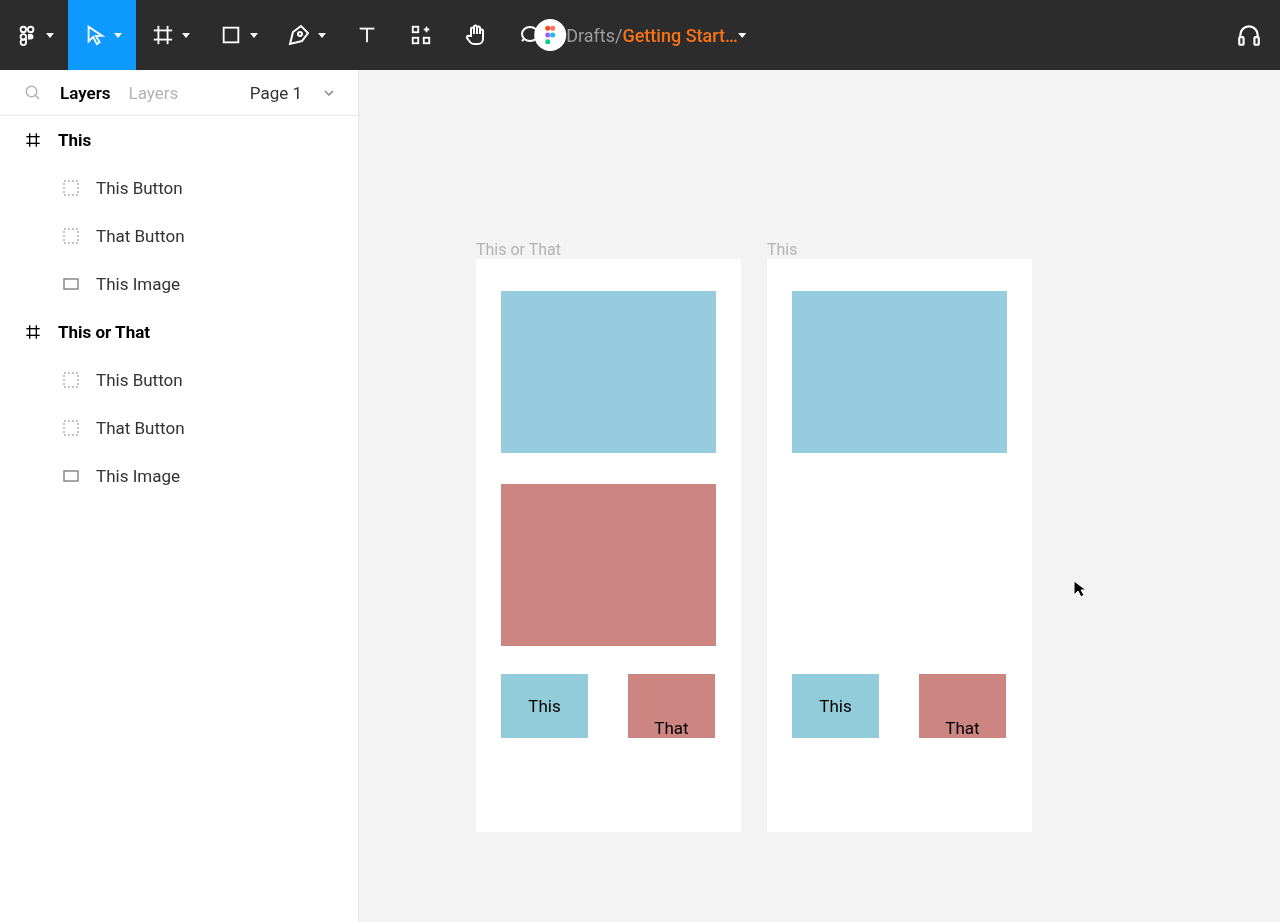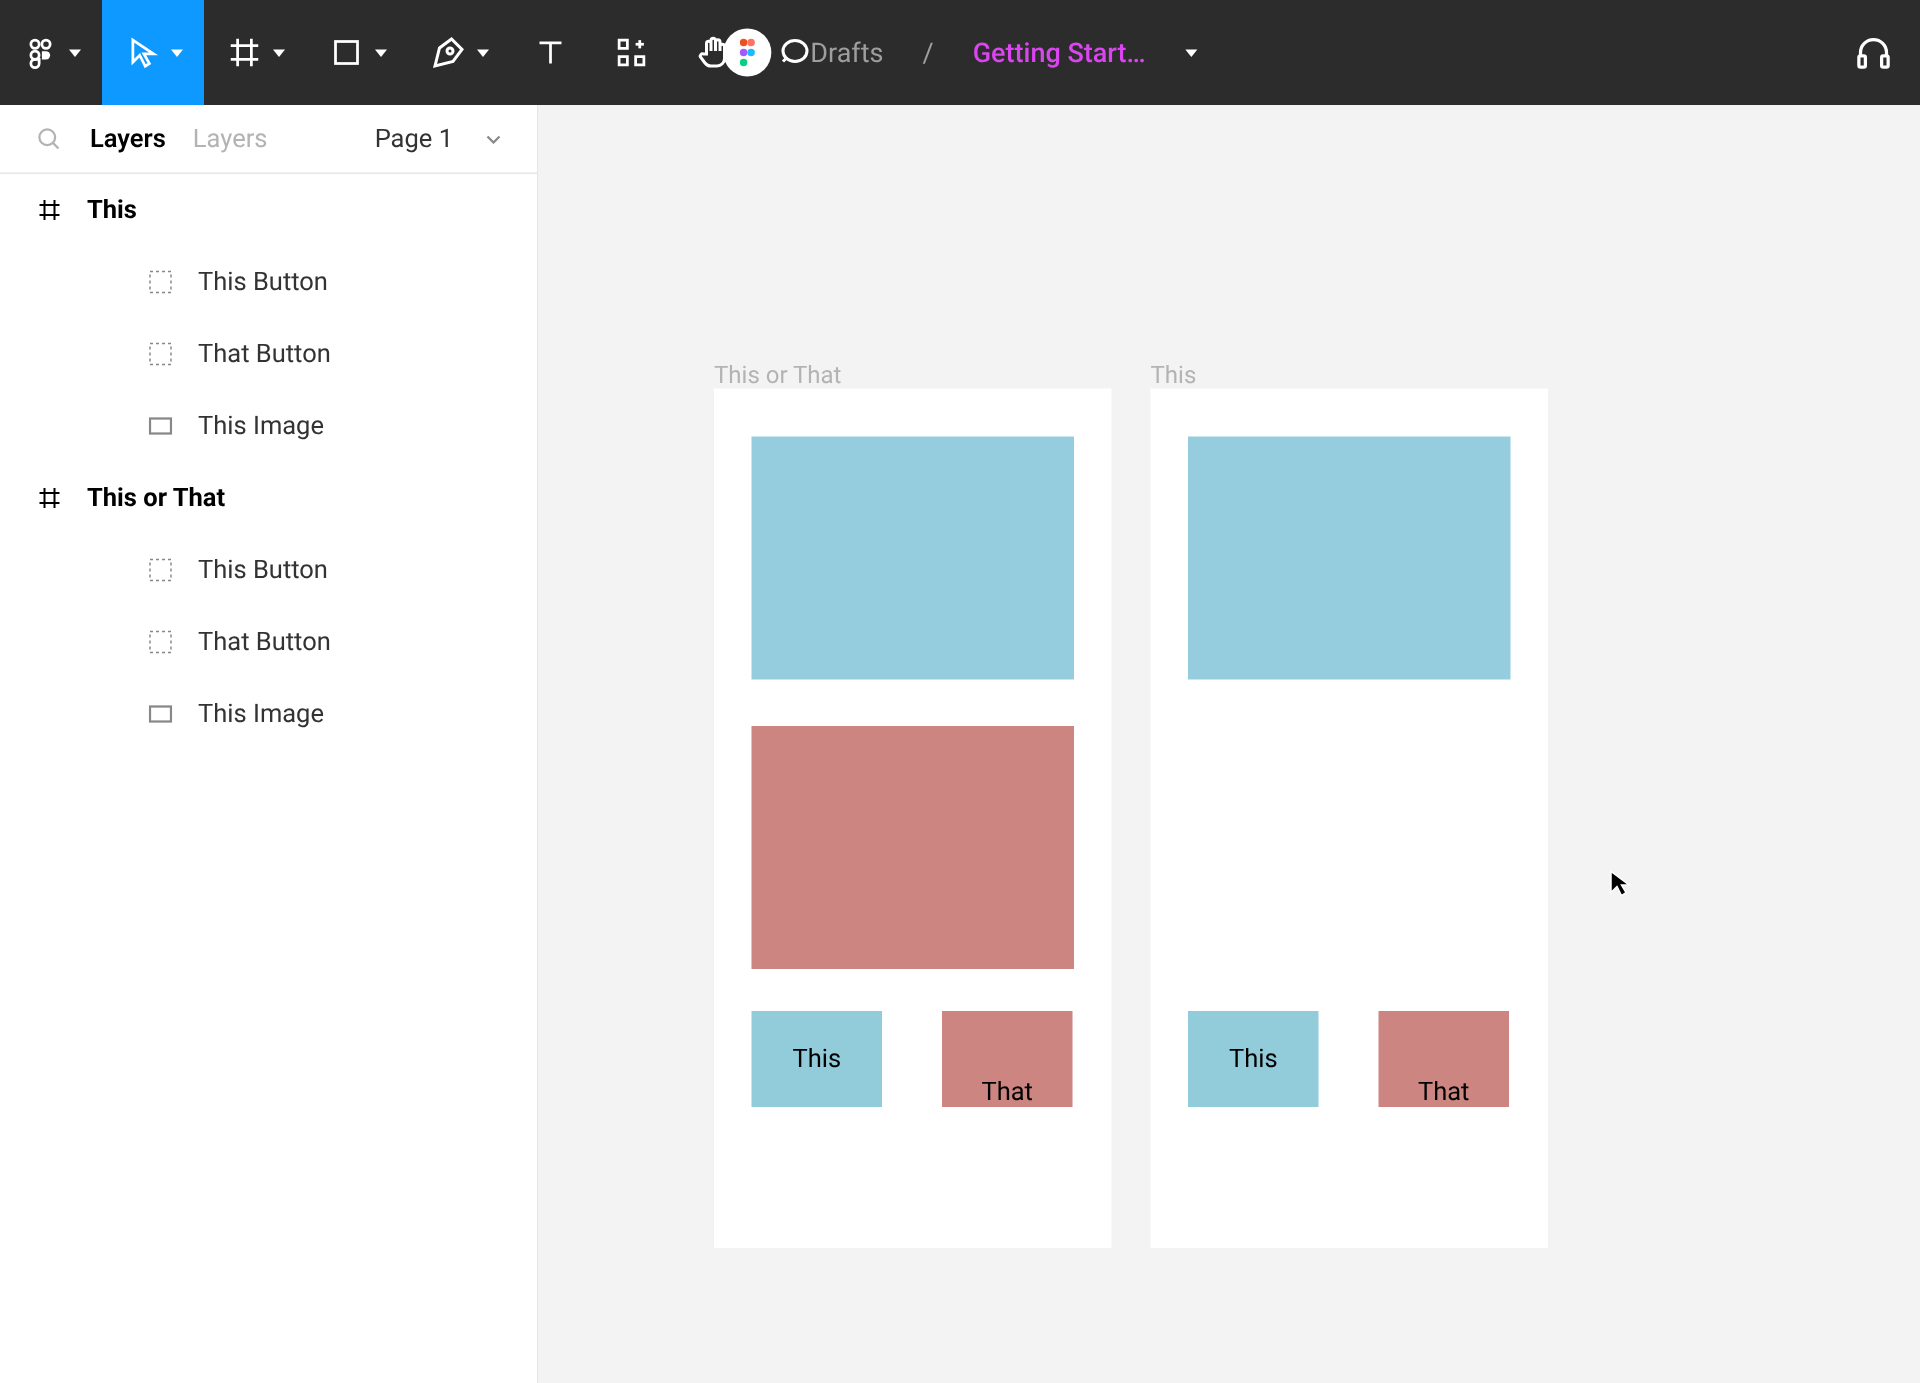--- a/index.html
+++ b/index.html
@@ -36,25 +36,25 @@
     border-top: 5px solid #fff;
   }
   .tool-icon { display:flex; align-items:center; justify-content:center; width: 26px; height: 26px; }
 
   .titlebar {
     position: absolute;
     left: 50%;
     transform: translateX(-50%);
     display: flex;
     align-items: center;
-    gap: 26px;
+    gap: 0;
     font-size: 18px;
     color: #9e9e9e;
   }
-  .titlebar .doc-name { color: #d946ef; font-weight: 500;}
+  .titlebar .doc-name { color: #f97316; font-weight: 500;}
   .figma-logo {
     width: 32px; height: 32px; border-radius: 50%;
     background: #fff; display:flex; align-items:center; justify-content:center;
   }
   .headphones {
     position: absolute;
     right: 18px;
     display:flex; align-items:center;
   }
 
@@ -90,21 +90,21 @@
   .layer-row {
     display:flex;
     align-items:center;
     height: 48px;
     padding-left: 24px;
     font-size: 17px;
     color:#333;
     gap: 16px;
   }
   .layer-row.frame { font-weight: 700; color:#000; }
-  .layer-row.child { padding-left: 98px; font-weight: 400;}
+  .layer-row.child { padding-left: 62px; font-weight: 400;}
   .layer-ico { width: 18px; height: 18px; display:inline-flex; align-items:center; justify-content:center; }
 
   
   .canvas {
     position: absolute;
     top: 70px;
     left: 359px;
     width: 921px;
     height: 852px;
     background: #f3f3f3;

